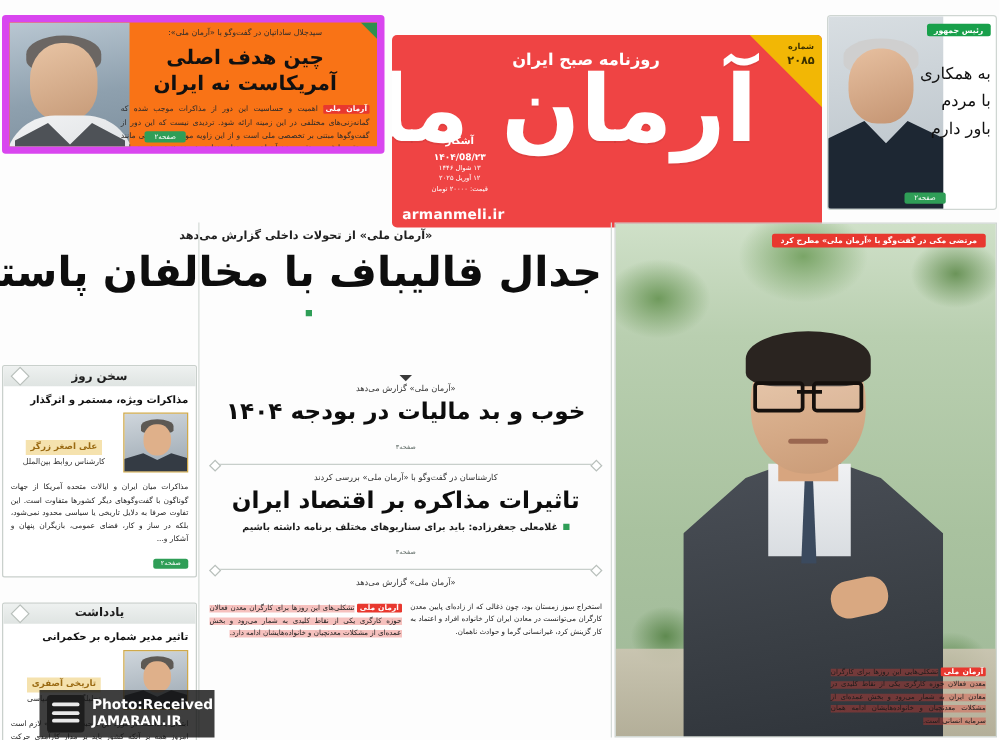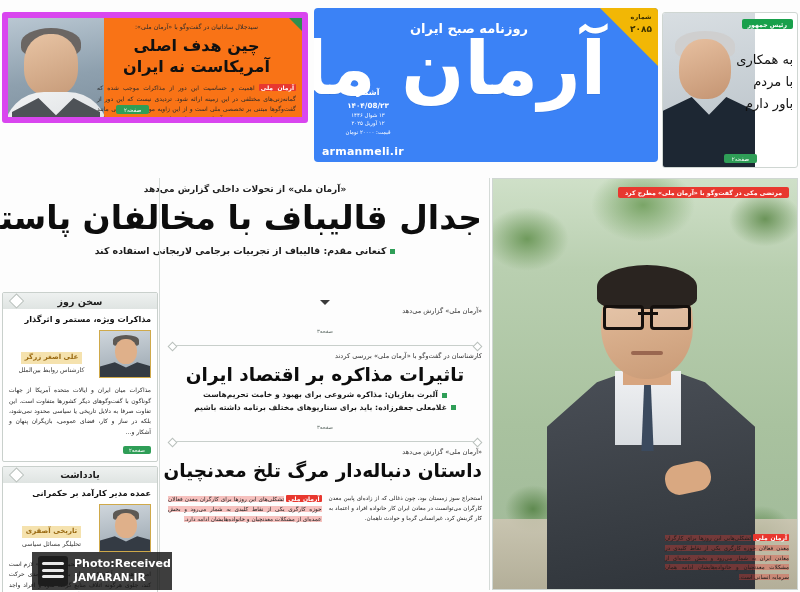--- a/index.html
+++ b/index.html
@@ -78,23 +78,23 @@
   }
   .pagechip {
     position: absolute; bottom: 3px; left: 108px;
     background: #2f9e57; color: #fff;
     font-size: 5.6px; padding: 1.5px 8px; border-radius: 2px;
     letter-spacing: .2px;
   }
 
   
   .masthead {
-    position: absolute; left: 314px; top: 8px;
+    position: absolute; left: 314px; top: 28px;
     width: 344px; height: 154px;
-    background: #3b82f6;
+    background: #ef4444;
     border-radius: 4px;
     overflow: hidden;
   }
   .mh-yellow {
     position: absolute; right: 0; top: 0;
     width: 0; height: 0;
     border-top: 58px solid #f2b705;
     border-left: 58px solid transparent;
   }
   .mh-issue {
@@ -298,21 +298,21 @@
     font-size: 5.6px; line-height: 1.75; color: #1b1b1b;
     text-align: justify;
   }
   .rf-hl { background: rgba(232,56,47,.35); }
 
   
   .sidebar { position: absolute; left: 2px; top: 292px; width: 156px; height: 300px; }
   .sb-box {
     position: relative; background: #fff;
     border: 1px solid #c9d0cc; border-radius: 2px;
-    padding: 4px 6px 5px; margin-bottom: 4px;
+    padding: 4px 6px 5px; margin-bottom: 20px;
     overflow: hidden;
   }
   .sb-head {
     background: linear-gradient(180deg,#eef1f0,#dfe4e2);
     margin: -4px -6px 4px; padding: 2.5px 6px;
     text-align: center;
     font-size: 9.5px; font-weight: bold; color: #1d1d1d;
     letter-spacing: 1.2px;
     position: relative;
   }
@@ -364,21 +364,21 @@
     content: ""; position: absolute; top: -2px; width: 5px; height: 5px;
     background: #fff; border: 1px solid #b9c0bc; transform: rotate(45deg);
   }
   .c-rule::before { left: -3px; }
   .c-rule::after { right: -3px; }
   .c-caret {
     width: 0; height: 0; margin: 0 auto 2px;
     border-left: 5px solid transparent; border-right: 5px solid transparent;
     border-top: 5px solid #3a3a3a;
   }
-  .c-kicker { font-size: 6.6px; color: #333; margin-bottom: 3px; letter-spacing: .1px; text-align: right; }
+  .c-kicker { font-size: 6.6px; color: #333; margin-bottom: 3px; letter-spacing: .1px; }
   .c-title {
     font-size: 18.5px; font-weight: bold; color: #0d0d0d;
     letter-spacing: -.7px; line-height: 1.26; margin: 1px 0 3px;
     white-space: nowrap;
   }
   .c-bullet {
     font-size: 7.6px; color: #1a1a1a; font-weight: bold;
     line-height: 1.62; letter-spacing: -.1px;
   }
   .c-chip {
@@ -469,21 +469,21 @@
       <div>به همکاری</div>
       <div>با مردم</div>
       <div>باور دارم</div>
     </div>
     <div class="tr-chip">صفحه۲</div>
   </div>
 
   <div class="lead">
     <div class="lead-kicker">«آرمان ملی» از تحولات داخلی گزارش می‌دهد</div>
     <div class="lead-title">جدال قالیباف با مخالفان پاستور در بهارستان</div>
-    <div class="lead-sub"><span class="sqr"></span><span>کنعانی مقدم: قالیباف از تجربیات برجامی لاریجانی استفاده کند</span></div>
+    <div class="lead-sub"><span class="sqr"></span></div>
   </div>
 
   <div class="rfeature">
     <div class="rf-bg-tree"></div>
     <div class="rf-wall"></div>
     <div class="rf-man">
       <div class="suit"></div>
       <div class="shirt"></div>
       <div class="tie"></div>
       <div class="neck"></div>
@@ -516,21 +516,21 @@
           <div class="nm">علی اصغر زرگر</div>
           <div class="role">کارشناس روابط بین‌الملل</div>
         </div>
       </div>
       <div class="sb-text">مذاکرات میان ایران و ایالات متحده آمریکا از جهات گوناگون با گفت‌وگوهای دیگر کشورها متفاوت است. این تفاوت صرفا به دلایل تاریخی یا سیاسی محدود نمی‌شود، بلکه در ساز و کار، فضای عمومی، بازیگران پنهان و آشکار و...</div>
       <span class="sb-chip">صفحه۲</span>
     </div>
 
     <div class="sb-box">
       <div class="sb-head">یادداشت</div>
-      <div class="sb-sub">عمده مدیر کارآمد بر حکمرانی</div>
+      <div class="sb-sub">تاثیر مدیر شماره بر حکمرانی</div>
       <div class="sb-authorrow">
         <div class="sb-avatar">
             <div class="h"></div>
             <div class="f"></div>
             <div class="s"></div>
           </div>
         <div class="sb-aname">
           <div class="nm">تاریخی آصفری</div>
           <div class="role">تحلیلگر مسائل سیاسی</div>
         </div>
@@ -538,36 +538,35 @@
       <div class="sb-text">ابتدای یادداشت در مورد این صحبت «دو با لد» لازم است امروز همه بر آنکه کشور باید بر مدار کارآمدی حرکت کند، جلوی هرگونه اتلاف منابع گرفته شود و افراد واجد شرایط مدیریت را در اختیار بگیرند.</div>
     </div>
 
   </div>
 
   <div class="center-col">
 
     <div class="c-item">
       <div class="c-caret"></div>
       <div class="c-kicker">«آرمان ملی» گزارش می‌دهد</div>
+      <div class="c-title">خوب و بد مالیات در بودجه ۱۴۰۴</div>
       <span class="c-chip">صفحه۳</span>
     </div>
     <div class="c-rule"></div>
 
     <div class="c-item">
       <div class="c-kicker">کارشناسان در گفت‌وگو با «آرمان ملی» بررسی کردند</div>
       <div class="c-title">تاثیرات مذاکره بر اقتصاد ایران</div>
-      <div class="c-bullet"><span class="sqr"></span><span>آلبرت بغازیان: مذاکره شروعی برای بهبود و خامت تحریم‌هاست</span></div>
       <div class="c-bullet"><span class="sqr"></span><span>غلامعلی جعفرزاده: باید برای سناریوهای مختلف برنامه داشته باشیم</span></div>
       <span class="c-chip">صفحه۳</span>
     </div>
     <div class="c-rule"></div>
 
     <div class="c-item">
       <div class="c-kicker">«آرمان ملی» گزارش می‌دهد</div>
-      <div class="c-title">داستان دنباله‌دار مرگ تلخ معدنچیان</div>
     </div>
     <div class="c-body">
       <div>استخراج سوز زمستان بود، چون ذغالی که از زاده‌ای پایین معدن کارگران می‌توانست در معادن ایران کار خانواده افراد و اعتماد به کار گزینش کرد، غیرانسانی گرما و حوادث ناهمان.</div>
       <div><span class="brandtag">آرمان ملی</span> <span class="hl-pink">تشکلی‌های این روزها برای کارگران معدن فعالان حوزه کارگری یکی از نقاط کلیدی به شمار می‌رود و بخش عمده‌ای از مشکلات معدنچیان و خانواده‌هایشان ادامه دارد.</span></div>
     </div>
 
   </div>
 
   <div class="watermark">
     <div class="wm-logo"></div>

